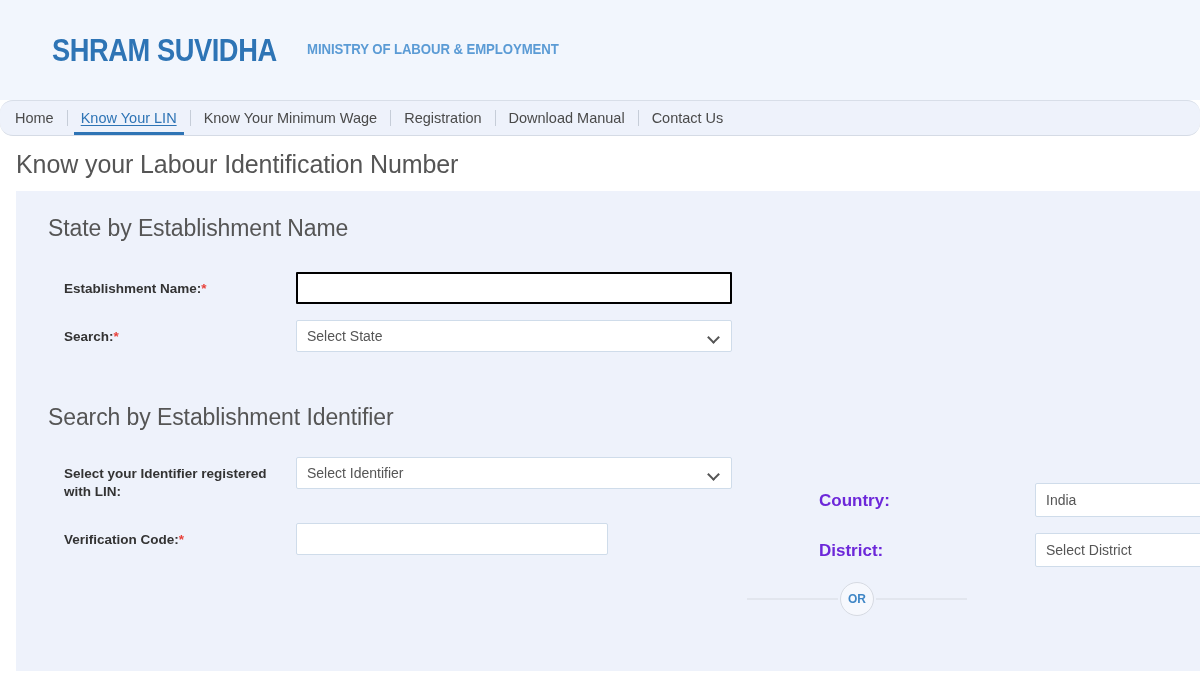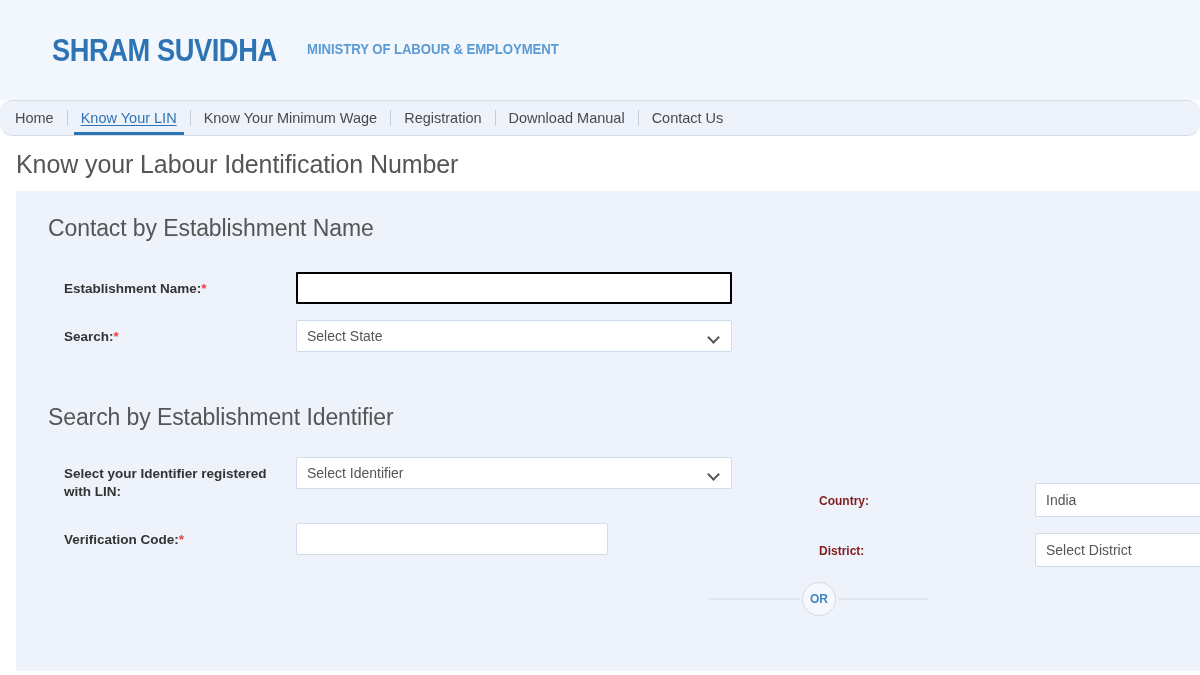--- a/index.html
+++ b/index.html
@@ -165,22 +165,22 @@
     width: 7px; height: 7px;
     border-right: 2px solid #555;
     border-bottom: 2px solid #555;
     transform: rotate(45deg);
     pointer-events: none;
   }
 
   
   .right-col { position: absolute; }
   .rlbl {
-    font-size: 12px;
-    color: #7f1d1d;
+    font-size: 17px;
+    color: #6d28d9;
     font-weight: bold;
     text-align: right;
   }
   .rfield {
     position: absolute;
     left: 1019px;
     width: 330px;
     height: 34px;
     font-size: 14px;
     font-family: "Liberation Sans", sans-serif;
@@ -188,21 +188,21 @@
     background: #ffffff;
     border: 1px solid #cfdcea;
     border-radius: 2px;
     padding: 0 10px;
     outline: none;
   }
 
   
   .or-wrap {
     position: absolute;
-    left: 693px;
+    left: 731px;
     top: 390px;
     width: 220px;
     height: 36px;
     display: flex;
     align-items: center;
   }
   .or-line { flex: 1; height: 2px; background: #e2e6ee; }
   .or-circle {
     width: 34px; height: 34px;
     border-radius: 50%;
@@ -251,21 +251,21 @@
   <div class="nav-sep"></div>
   <div class="nav-item">
     <span class="nav-label">Contact Us</span>
   </div>
 </div>
 
 <div class="page-title">Know your Labour Identification Number</div>
 
 <div class="panel">
 
-  <div class="section-title">Contact by Establishment Name</div>
+  <div class="section-title">State by Establishment Name</div>
 
   <div class="row">
     <div class="lbl"><span>Establishment Name:</span><span class="req">*</span></div>
     <div class="field">
       <input class="txt focused" type="text" autofocus="" value="" style="">
     </div>
   </div>
 
   <div class="row">
     <div class="lbl"><span>Search:</span><span class="req">*</span></div>

